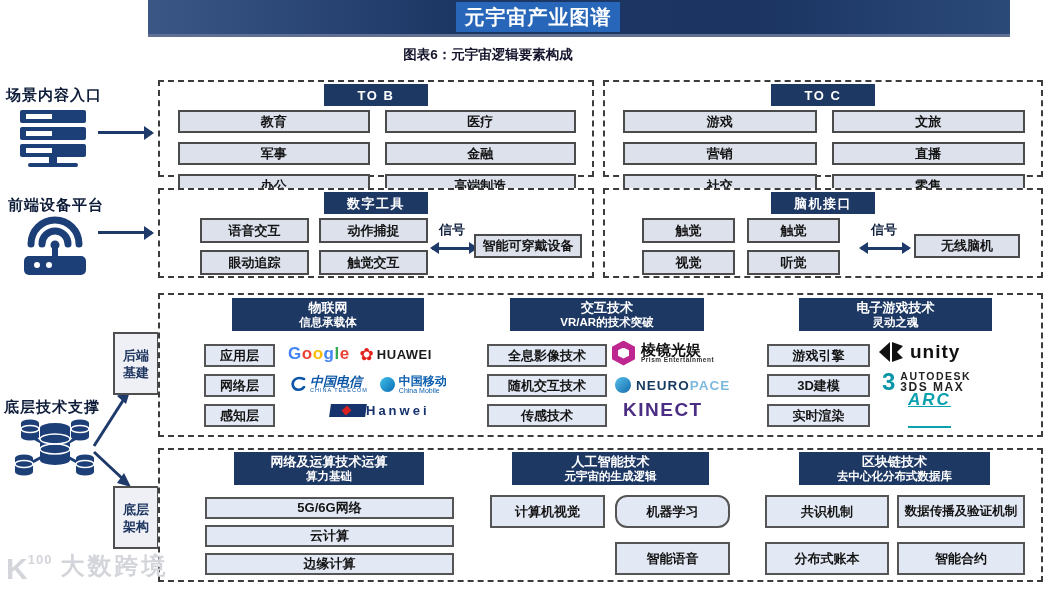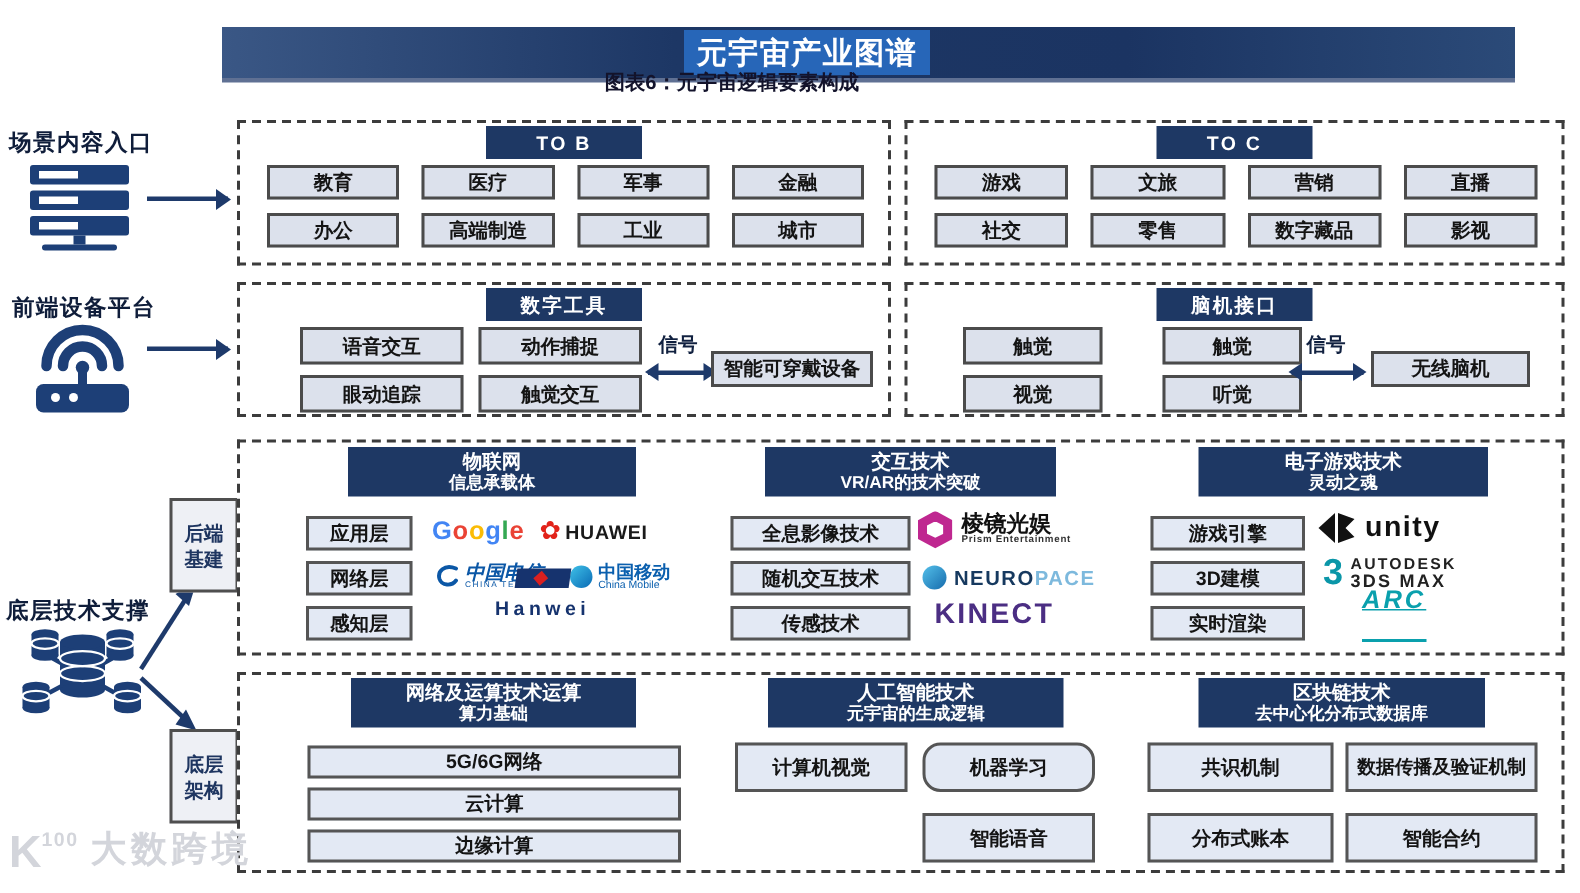--- a/index.html
+++ b/index.html
@@ -1,42 +1,42 @@
 <!DOCTYPE html>
 <html><head>
 <meta charset="utf-8">
 <style>
   html,body{margin:0;padding:0;background:#fff;}
   #canvas{position:relative;width:1053px;height:595px;background:#ffffff;overflow:hidden;
           font-family:"Liberation Sans","DejaVu Sans",sans-serif;}
   
   .topbar{position:absolute;left:148px;top:0;width:862px;height:34px;
           background:linear-gradient(90deg,#3a5785 0%,#1d3765 35%,#1b3462 70%,#2b4a78 100%);
-          border-bottom:3px solid #5f7093;margin-top:18px;}
+          border-bottom:3px solid #5f7093;}
   .title-badge{position:absolute;left:308px;top:2px;width:164px;height:30px;background:#2766b8;
           color:#fff;font-size:20px;font-weight:bold;display:flex;align-items:center;justify-content:center;
           letter-spacing:1px;}
   .subtitle{position:absolute;left:158px;top:46px;width:660px;text-align:center;font-size:13.5px;
           font-weight:bold;color:#13132b;}
   
   .sec{position:absolute;border:2px dashed #3c3c3c;background:#fff;box-sizing:border-box;}
   .ribbon{position:absolute;background:#1e3864;color:#fff;font-weight:bold;text-align:center;
           display:flex;flex-direction:column;align-items:center;justify-content:center;line-height:15px;}
   .ribbon .rt{font-size:13px;}
   .ribbon .rs{font-size:11.5px;font-weight:bold;}
   .ribbon-sm{height:22px;width:104px;top:2px;left:0;right:0;margin:0 auto;font-size:13px;letter-spacing:1.5px;}
   .chip{background:#dce1ec;border:2px solid #4b4b4b;box-sizing:border-box;display:flex;align-items:center;
         justify-content:center;font-weight:bold;font-size:13px;color:#141414;white-space:nowrap;}
   .chip-l{background:#e3e9f4;border:2px solid #555;}
   .grid8{position:absolute;left:18px;right:16px;top:28px;display:grid;
-         grid-template-columns:repeat(4,1fr);column-gap:15px;row-gap:9px;}
+         grid-template-columns:repeat(2,1fr);column-gap:15px;row-gap:9px;}
   .grid8 .chip{height:23px;}
   .grid4{position:absolute;display:grid;grid-template-columns:109px 109px;column-gap:10px;row-gap:7px;}
   .grid4 .chip{height:25px;}
-  .gridD{grid-template-columns:93px 93px;column-gap:40px;}
+  .gridD{grid-template-columns:93px 93px;column-gap:12px;}
   
   .harrow{position:absolute;height:3px;background:#1e3a6b;}
   .harrow::after{content:"";position:absolute;right:-2px;top:-5.5px;width:0;height:0;
       border-left:10px solid #1e3a6b;border-top:7px solid transparent;border-bottom:7px solid transparent;}
   .darrow{position:absolute;height:3px;background:#1e3a6b;}
   .darrow::after{content:"";position:absolute;right:-2px;top:-5px;width:0;height:0;
       border-left:9px solid #1e3a6b;border-top:6.5px solid transparent;border-bottom:6.5px solid transparent;}
   .darrow::before{content:"";position:absolute;left:-2px;top:-5px;width:0;height:0;
       border-right:9px solid #1e3a6b;border-top:6.5px solid transparent;border-bottom:6.5px solid transparent;}
   .signal{position:absolute;font-size:13px;font-weight:bold;color:#10203f;}
@@ -242,21 +242,21 @@
       <span class="stack" style="margin-left:3px;">
         <span class="ct-cn">中国电信</span>
         <span class="ct-en">CHINA TELECOM</span>
       </span>
       <span class="cm-ball"></span>
       <span class="stack">
         <span class="cm-cn">中国移动</span>
         <span class="cm-en">China Mobile</span>
       </span>
     </div>
-    <div class="logo-row" style="left:170px;top:84px;height:34px;flex-direction:column;justify-content:space-between;">
+    <div class="logo-row" style="left:170px;top:98px;height:34px;flex-direction:row;justify-content:space-between;">
       <span class="hanwei-flag"></span>
       <span class="hanwei-text">Hanwei</span>
     </div>
 
     <div class="ribbon" style="left:350px;top:3px;width:194px;height:33px;">
       <span class="rt">交互技术</span>
       <span class="rs">VR/AR的技术突破</span>
     </div>
     <div class="chip chip-l" style="position:absolute;left:327px;top:49px;width:120px;height:23px;">全息影像技术</div>
     <div class="chip chip-l" style="position:absolute;left:327px;top:79px;width:120px;height:23px;">随机交互技术</div>

